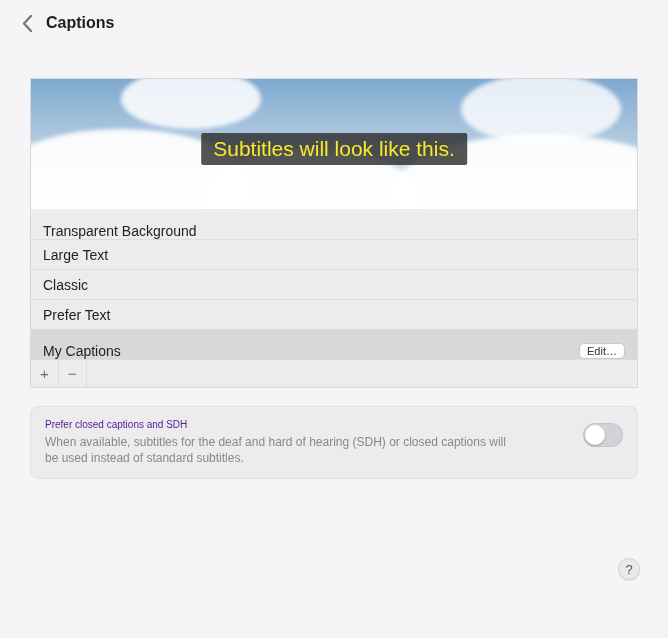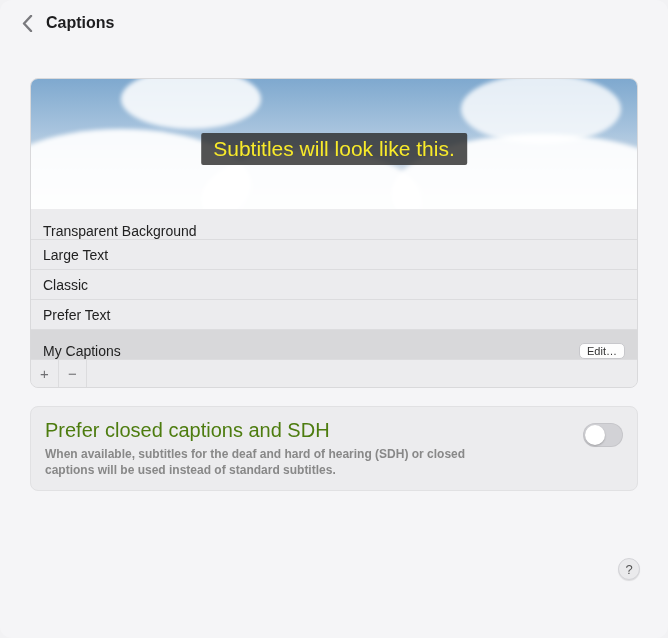--- a/index.html
+++ b/index.html
@@ -32,21 +32,21 @@
     font-size: 16px;
     font-weight: 700;
     color: #1d1d1f;
   }
   .content {
     padding: 0 30px;
   }
   .card {
     background: #ececee;
     border: 1px solid #d9d9db;
-    border-radius: 8px;
+    border-radius: 0;
     overflow: hidden;
     margin-top: 36px;
   }
   .preview {
     height: 130px;
     position: relative;
     background: linear-gradient(to bottom, #7fa9cf 0%, #a8c4de 40%, #d0dce8 70%, #e8eef3 100%);
     overflow: hidden;
   }
   .cloud {
@@ -121,30 +121,29 @@
     border: 1px solid #e1e1e3;
     border-radius: 8px;
     margin-top: 18px;
     padding: 12px 14px;
     display: flex;
     align-items: flex-start;
     justify-content: space-between;
     gap: 20px;
   }
   .prefer-text .h {
-    font-size: 20px;
-    color: #4d7c0f;
+    font-size: 10px;
+    color: #4c1d95;
     margin-bottom: 4px;
   }
   .prefer-text .d {
     font-size: 12px;
     color: #888;
     line-height: 1.35;
     max-width: 470px;
-    font-weight: bold;
   }
   .toggle {
     width: 40px; height: 24px;
     background: #d2d2d6;
     border-radius: 12px;
     position: relative;
     flex-shrink: 0;
     cursor: pointer;
     margin-top: 4px;
     box-shadow: inset 0 0 0 1px rgba(0,0,0,0.06);

